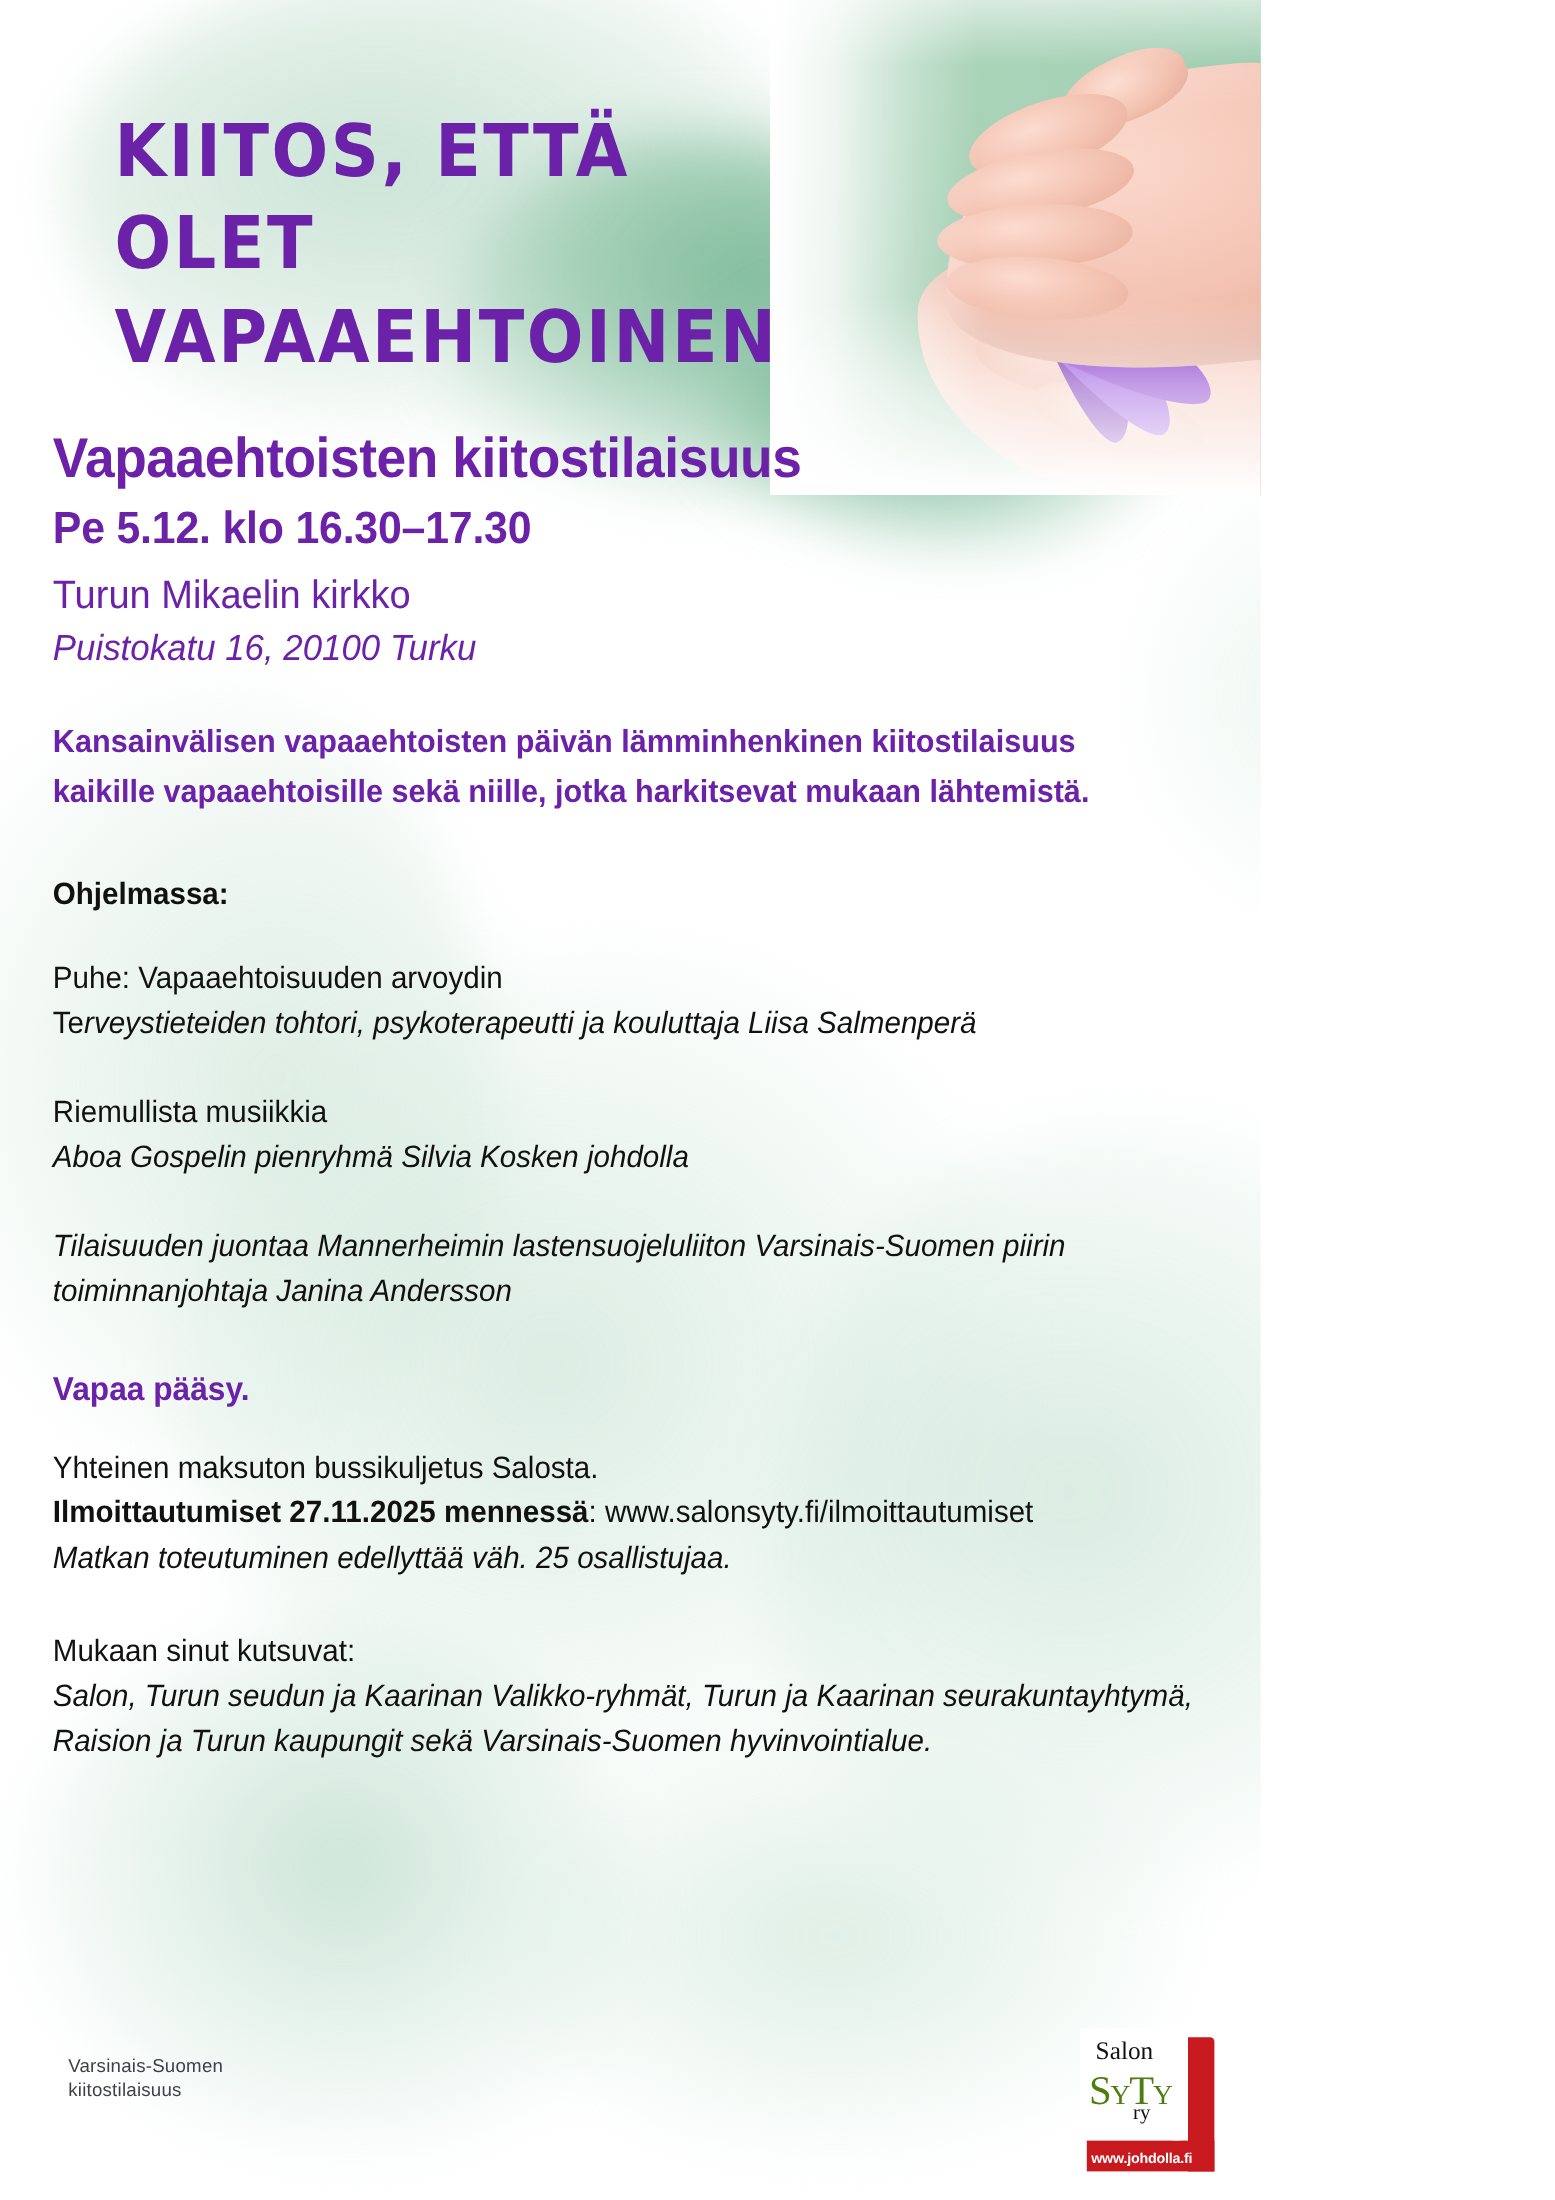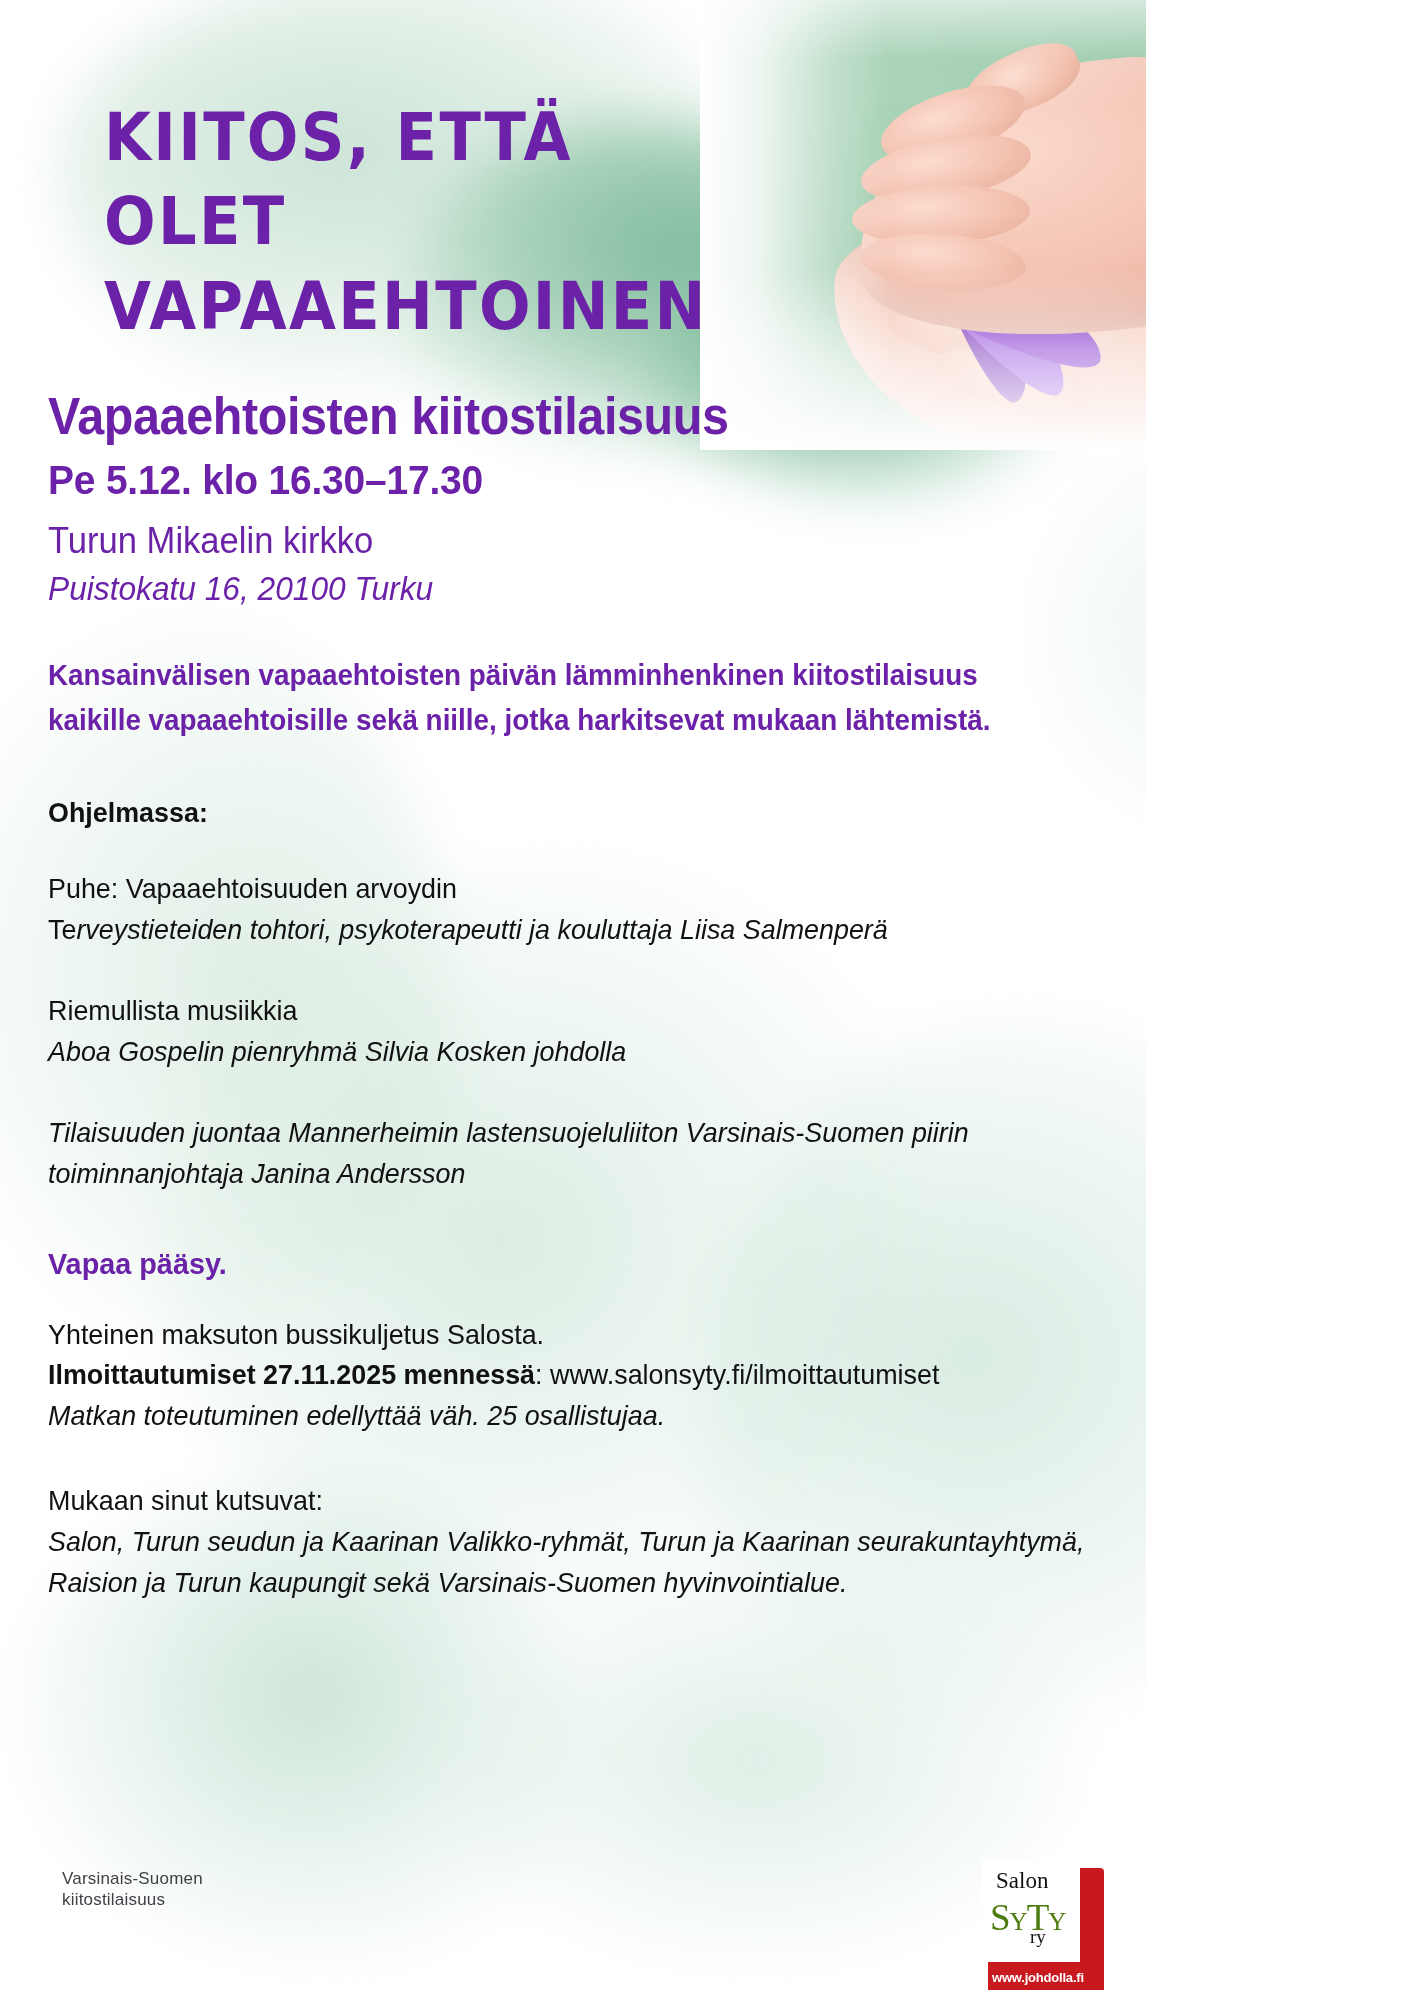--- a/index.html
+++ b/index.html
@@ -315,21 +315,21 @@
     color: #3f3f46;
     font-size: 17px;
     font-weight: 400;
     line-height: 1.25;
     letter-spacing: 0.2px;
     width: 150px;
   }
 
   .logo-syty {
     position: absolute;
-    right: 42px; bottom: 10px;
+    right: 42px; bottom: 26px;
     width: 122px; height: 130px;
   }
   .syty-frame {
     position: absolute; inset: 0;
     background: #ffffff;
   }
   .syty-red-r {
     position: absolute; right: 0; top: 8px; width: 24px; height: 122px;
     background: #c8191e;
     border-radius: 0 4px 0 0;

